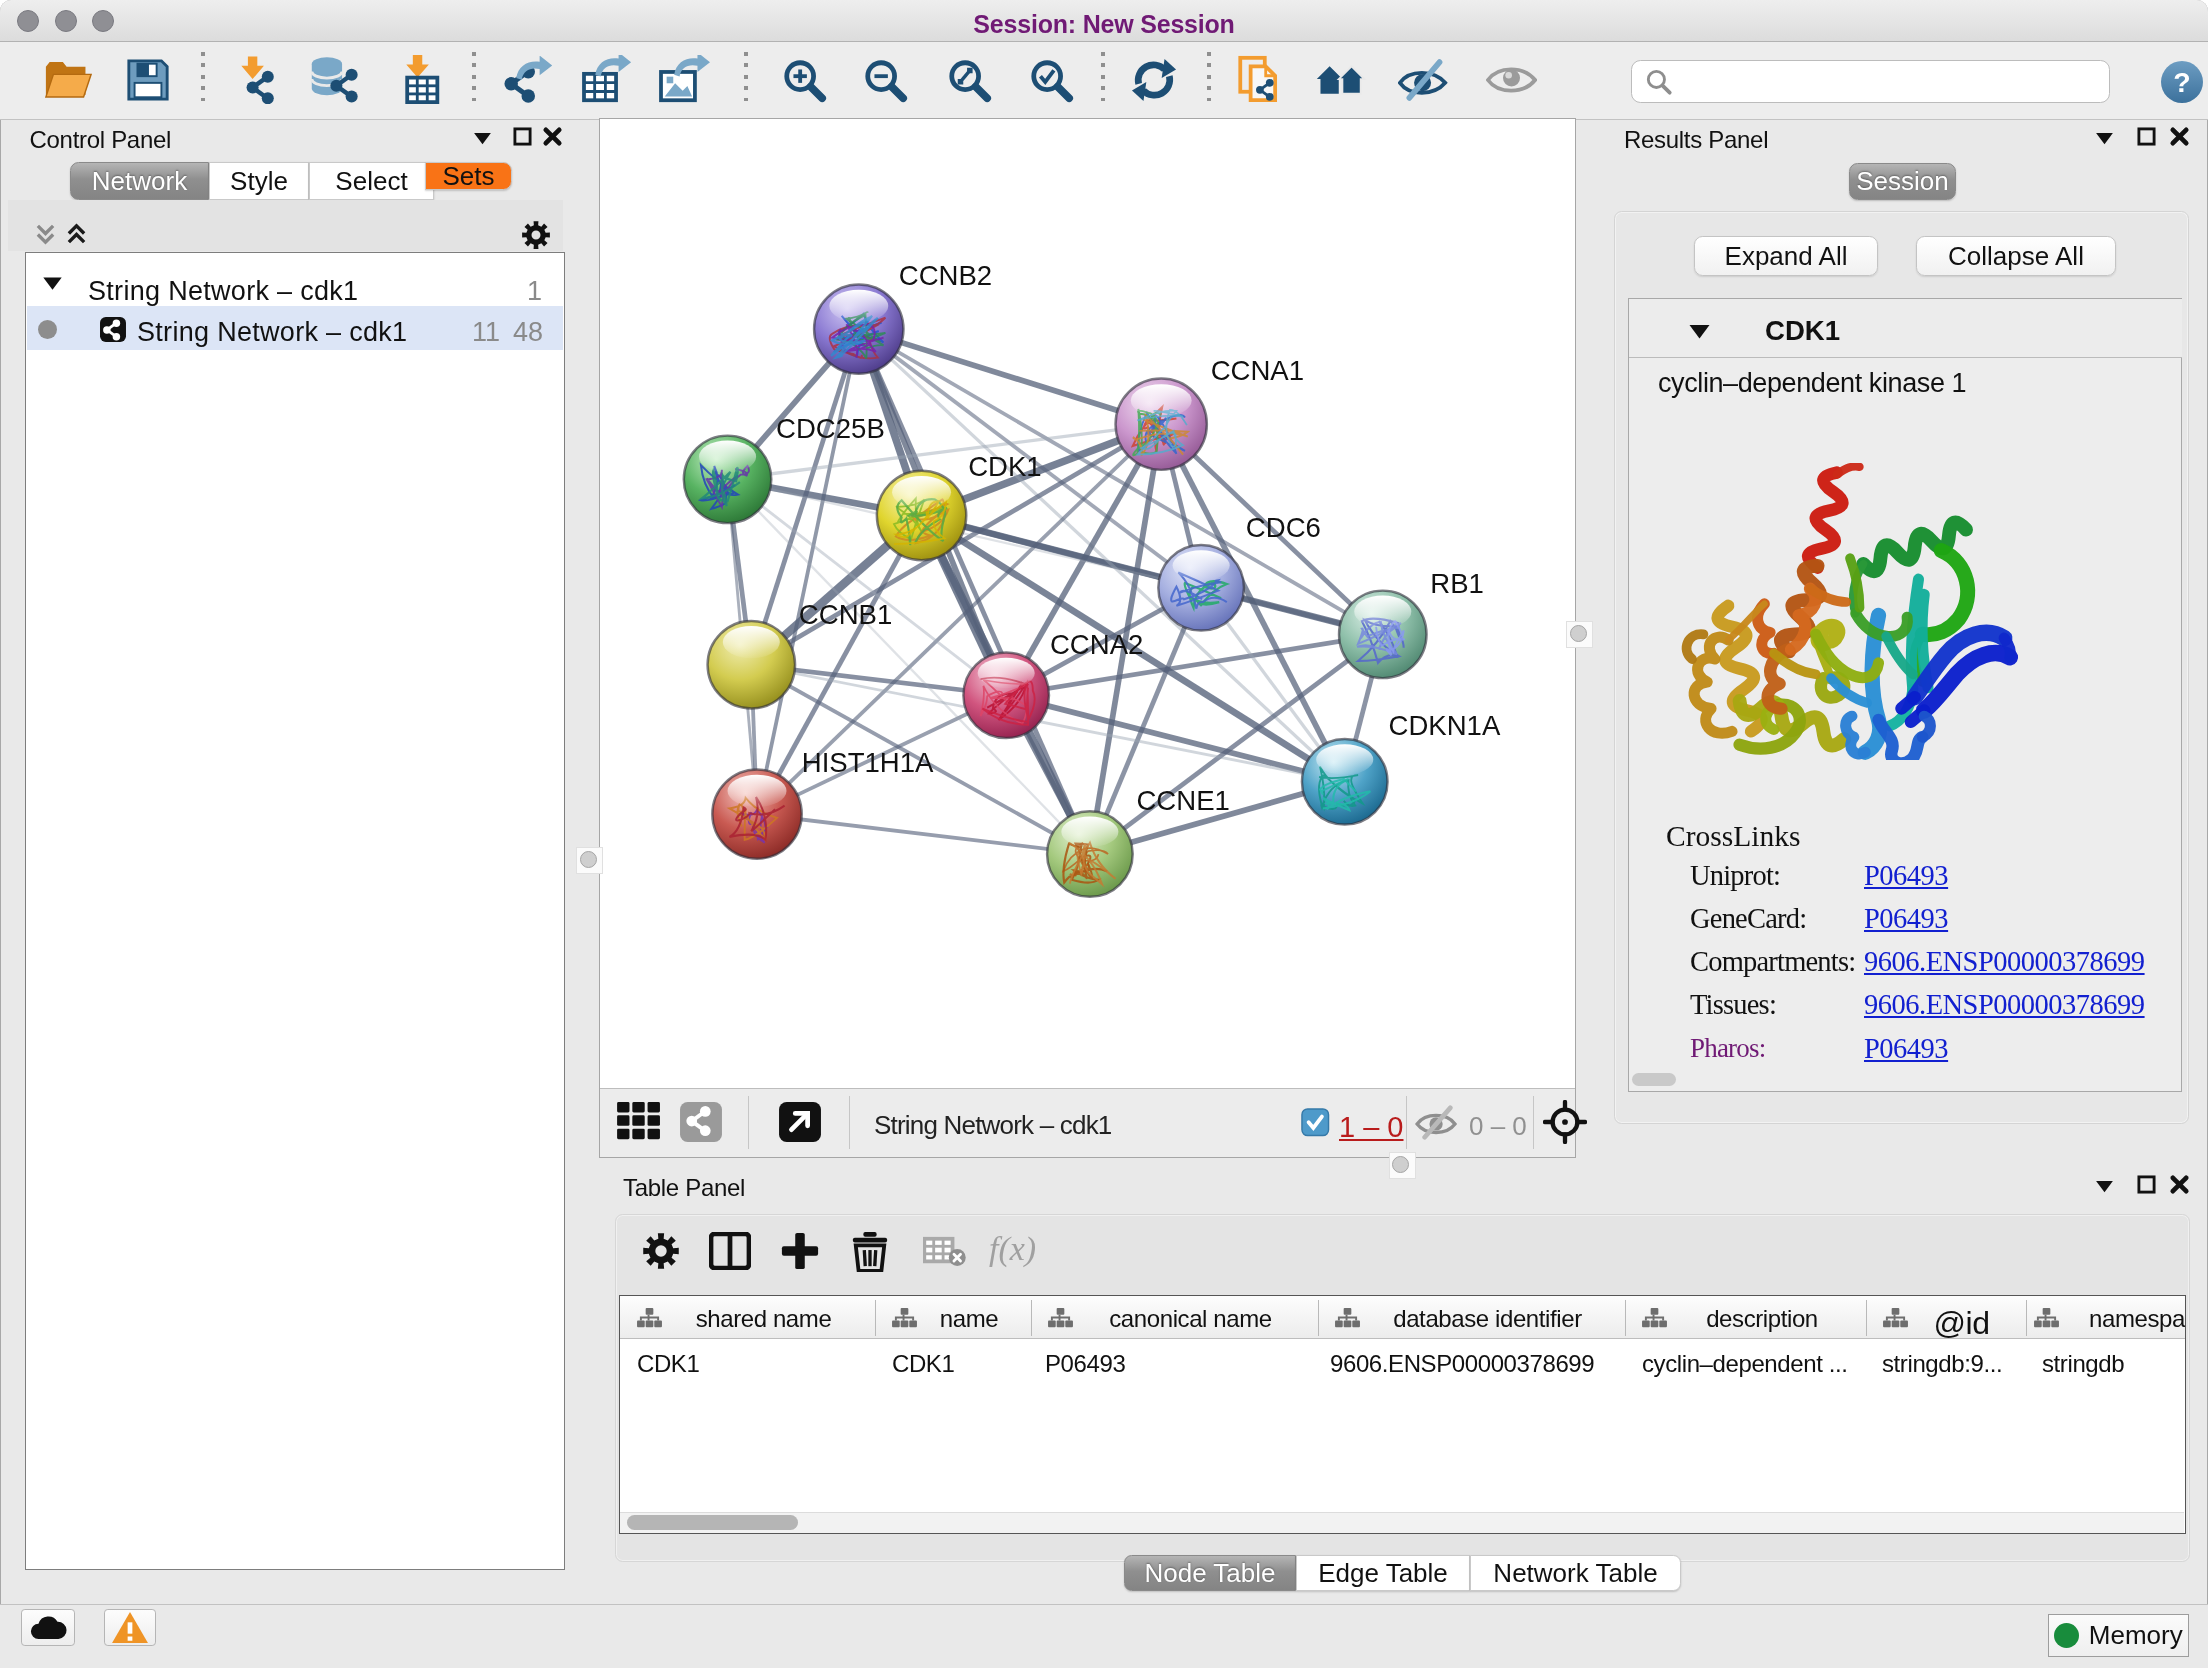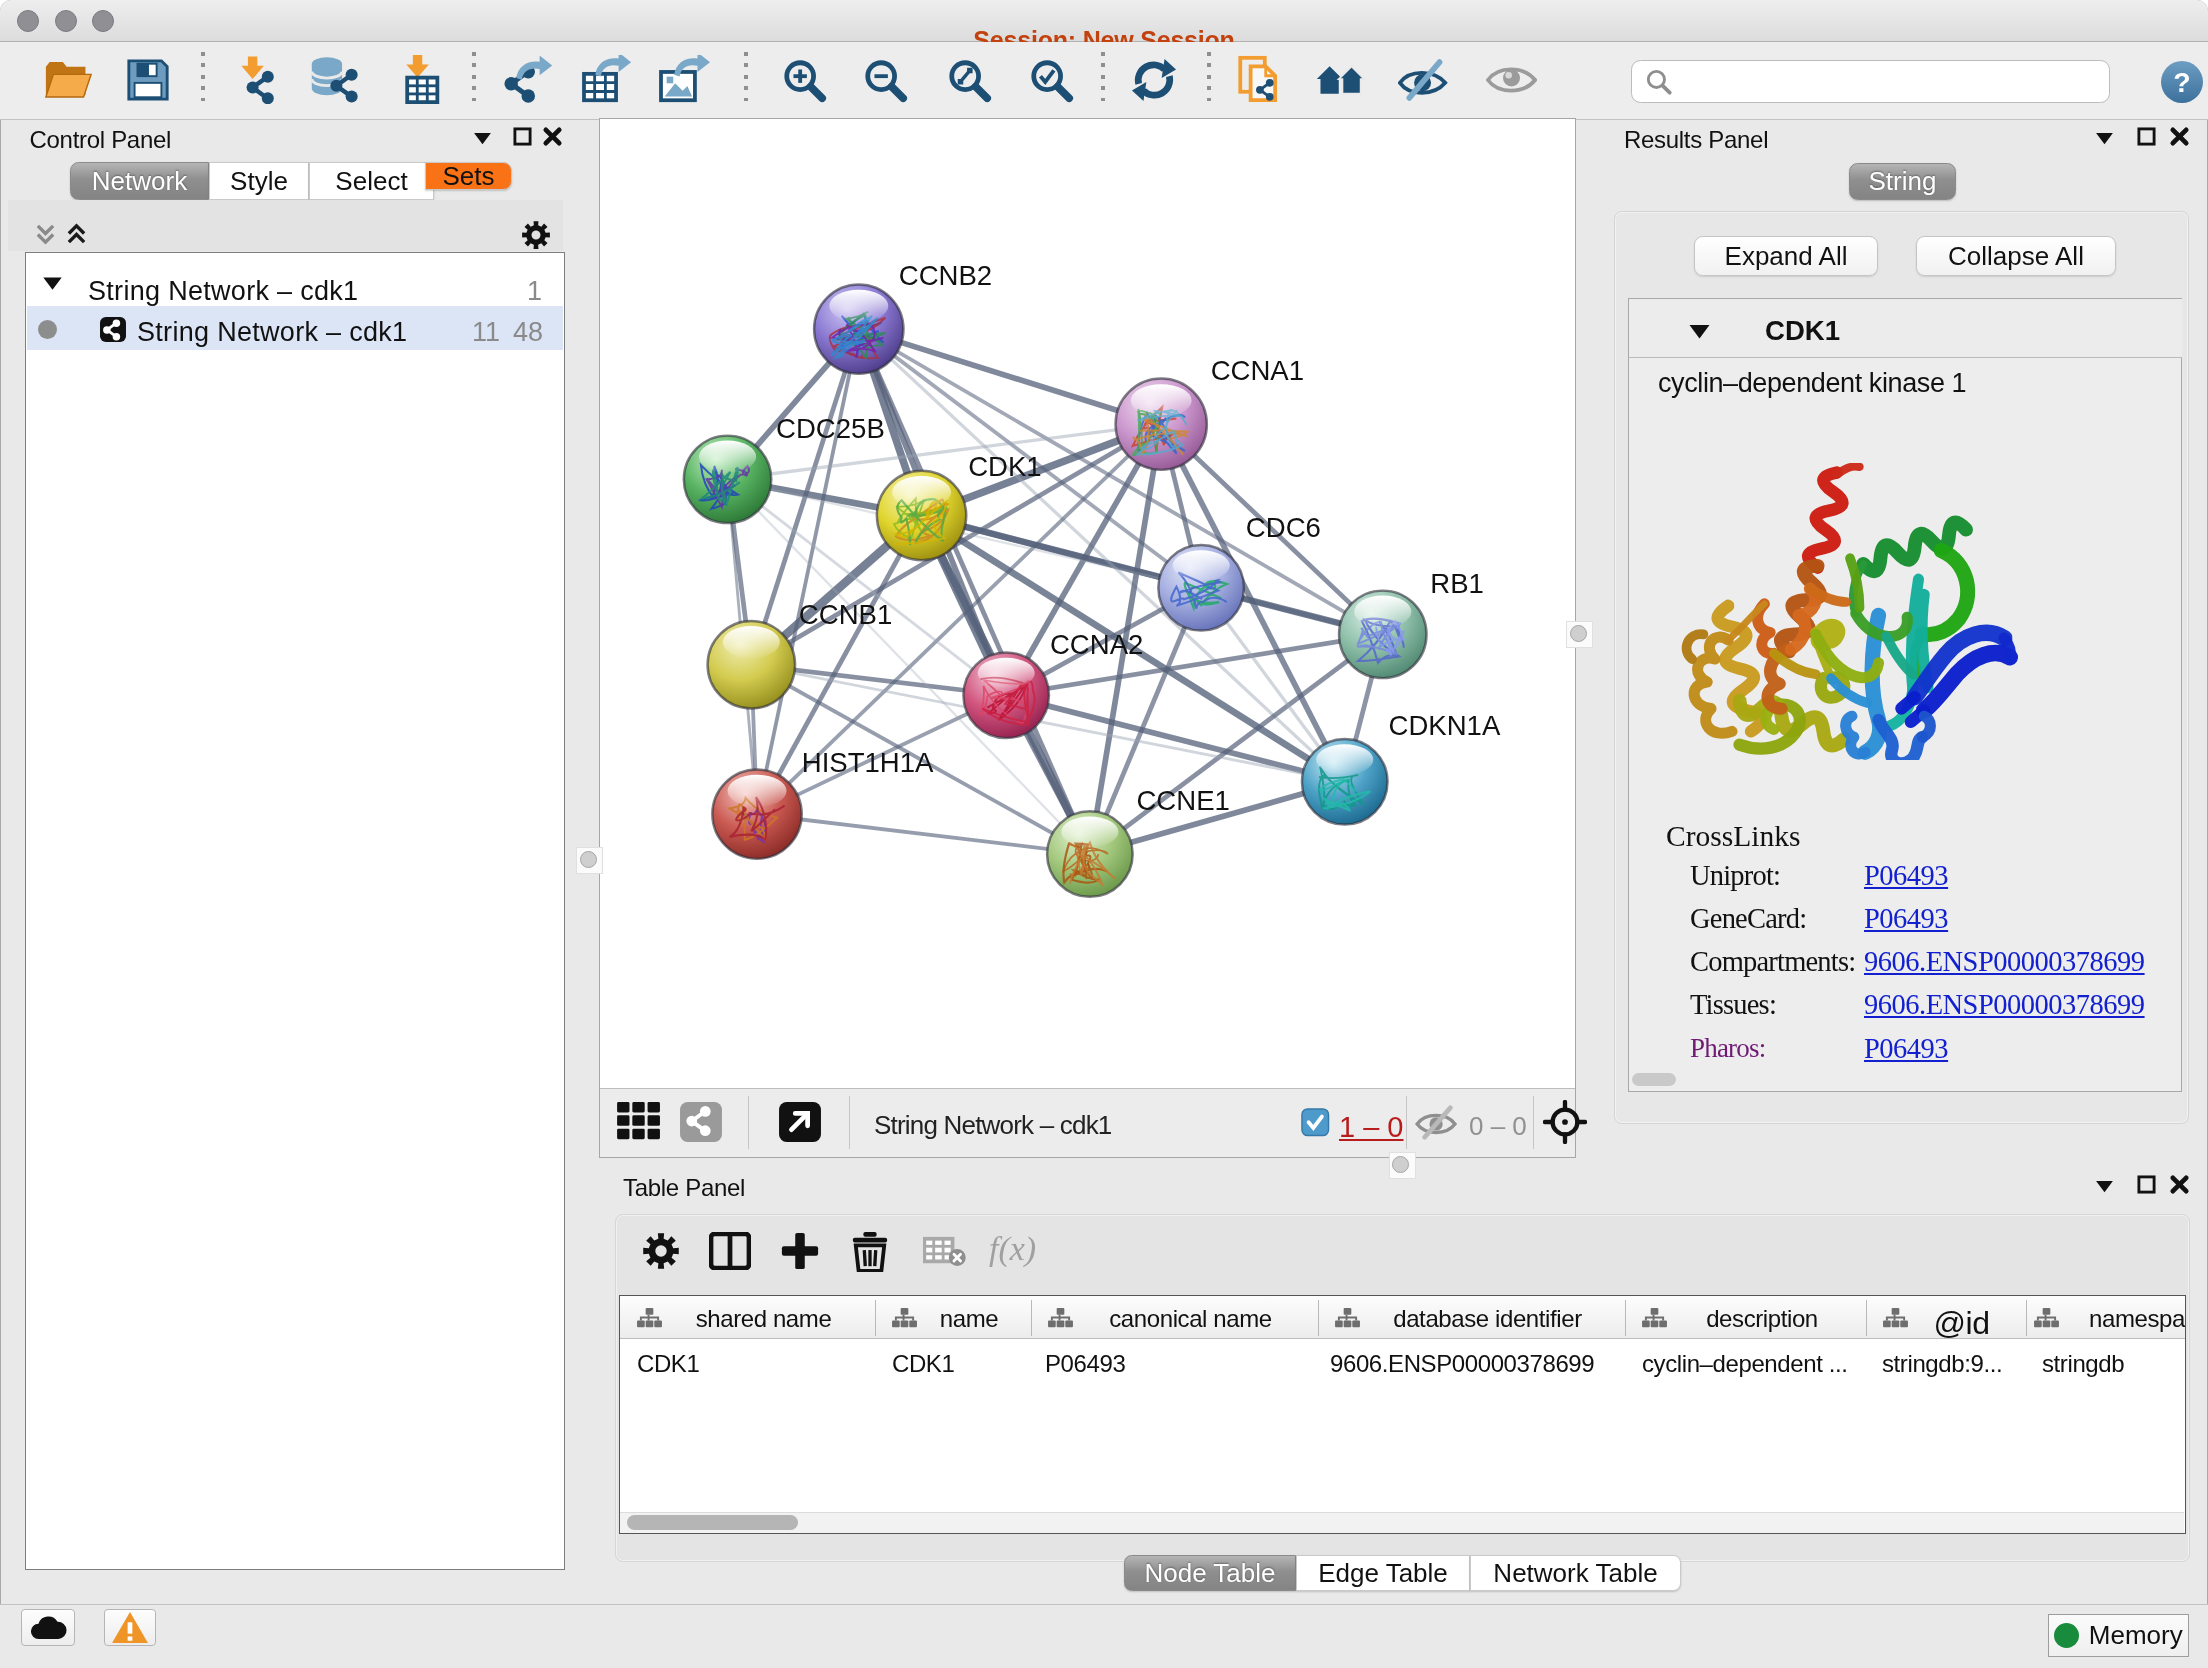--- a/index.html
+++ b/index.html
@@ -1,18 +1,18 @@
 <!DOCTYPE html>
 <html style="font-size:15px"><head><meta charset="utf-8"><style>html,body{margin:0;padding:0;}body{width:2208px;height:1668px;font-family:"Liberation Sans",sans-serif;background:#fff;}*{box-sizing:content-box;}</style></head><body>
 <div style="position:relative;width:2208px;height:1668px;background:#e9e9e9;border-radius:11.4px 11.4px 0 0;overflow:hidden;box-shadow:inset 0 0 0 1px #a8a8a8;">
     <div style="position:absolute;left:0px;top:0px;width:2208px;height:41px;background:linear-gradient(#eeeeee,#dcdcdc);border-bottom:1px solid #b2b2b2;"></div>
     <div style="position:absolute;left:17px;top:9.5px;width:20px;height:20px;border-radius:50%;background:#8f8f94;border:1px solid #7a7a80;"></div>
     <div style="position:absolute;left:55px;top:9.5px;width:20px;height:20px;border-radius:50%;background:#8f8f94;border:1px solid #7a7a80;"></div>
     <div style="position:absolute;left:92px;top:9.5px;width:20px;height:20px;border-radius:50%;background:#8f8f94;border:1px solid #7a7a80;"></div>
-    <div style="position:absolute;left:0px;top:26px;width:2208px;text-align:center;font-size:25px;color:#c2410c;white-space:nowrap;font-weight:bold;letter-spacing:-0.2px;">Session: New Session</div>
+    <div style="position:absolute;left:0px;top:10px;width:2208px;text-align:center;font-size:25px;color:#701a75;white-space:nowrap;font-weight:bold;letter-spacing:-0.2px;">Session: New Session</div>
     <div style="position:absolute;left:0px;top:42px;width:2208px;height:77px;background:#ededed;border-bottom:1px solid #c2c2c2;"></div>
     <div style="position:absolute;left:42px;top:53px;width:53px;height:53px;display:flex;align-items:center;justify-content:center;">
       <svg width="49" height="46" viewBox="0 0 52 48" style="">
         <path d="M2,10 L6,5 L20,5 L24,10 L44,10 L44,40 L2,40 Z" fill="#c07414"></path>
 <path d="M10,18 L50,18 L42,42 L2,42 Z" fill="#f5ab4a" stroke="#b46a10" stroke-width="1.5"></path>
       </svg>
     </div>
     <div style="position:absolute;left:121px;top:53px;width:53px;height:53px;display:flex;align-items:center;justify-content:center;">
       <svg width="46" height="46" viewBox="0 0 48 48" style="">
         <path d="M4,4 L38,4 L44,10 L44,44 L4,44 Z" fill="#6e9cbe" stroke="#1d4e74" stroke-width="3"></path>
@@ -490,21 +490,21 @@
       </svg></div>
     <div style="position:absolute;left:2137px;top:127px;width:19px;height:19px;"><svg width="19" height="19" viewBox="0 0 20 20" style="">
         <rect x="2" y="2" width="16" height="16" fill="none" stroke="#111" stroke-width="3"></rect>
       </svg></div>
     <div style="position:absolute;left:2169px;top:126px;width:21px;height:21px;"><svg width="21" height="21" viewBox="0 0 22 22" style="">
         <g stroke="#111" stroke-width="5" stroke-linecap="round">
           <line x1="4" y1="4" x2="18" y2="18"></line>
           <line x1="18" y1="4" x2="4" y2="18"></line>
         </g>
       </svg></div>
-    <div style="position:absolute;left:1849px;top:163px;width:107px;height:37px;background:linear-gradient(#b5b5b5,#8f8f8f 45%,#848484);color:#fff;text-shadow:0 -1px 1.9px rgba(0,0,0,0.35);border:1px solid #8a8a8a;border-radius:8.6px;display:flex;align-items:center;justify-content:center;font-size:26px;box-sizing:border-box;box-shadow:0 1px 1.9px rgba(0,0,0,0.2);">String</div>
+    <div style="position:absolute;left:1849px;top:163px;width:107px;height:37px;background:linear-gradient(#b5b5b5,#8f8f8f 45%,#848484);color:#fff;text-shadow:0 -1px 1.9px rgba(0,0,0,0.35);border:1px solid #8a8a8a;border-radius:8.6px;display:flex;align-items:center;justify-content:center;font-size:26px;box-sizing:border-box;box-shadow:0 1px 1.9px rgba(0,0,0,0.2);">Session</div>
     <div style="position:absolute;left:1614px;top:211px;width:575px;height:913px;background:#e7e7e7;border:1.9px solid #d4d4d4;border-radius:7.6px;box-shadow:inset 0 0 0 1px #f2f2f2;box-sizing:border-box;"></div>
     <div style="position:absolute;left:1694px;top:236px;width:184px;height:40px;background:linear-gradient(#ffffff,#f1f1f1);border:1.4px solid #c4c4c4;border-radius:8.6px;box-shadow:0 1px 1.9px rgba(0,0,0,0.12);display:flex;align-items:center;justify-content:center;font-size:26px;color:#111;box-sizing:border-box;">Expand All</div>
     <div style="position:absolute;left:1916px;top:236px;width:200px;height:40px;background:linear-gradient(#ffffff,#f1f1f1);border:1.4px solid #c4c4c4;border-radius:8.6px;box-shadow:0 1px 1.9px rgba(0,0,0,0.12);display:flex;align-items:center;justify-content:center;font-size:26px;color:#111;box-sizing:border-box;">Collapse All</div>
     <div style="position:absolute;left:1628px;top:298px;width:554px;height:794px;background:#ededed;border:1.4px solid #a8a8a8;box-sizing:border-box;"></div>
     <div style="position:absolute;left:1629px;top:299px;width:553px;height:59px;background:#ececec;border-bottom:1.4px solid #bbb;box-sizing:border-box;"></div>
     <div style="position:absolute;left:1687px;top:318px;width:25px;height:23px;"><svg width="25" height="25" viewBox="0 0 26 26" style="">
         <path d="M2.6,7.280000000000001 L23.400000000000002,7.280000000000001 L13.0,21.32 Z" fill="#111"></path>
       </svg></div>
     <div style="position:absolute;left:1765px;top:315px;font-size:27.6px;color:#111;white-space:nowrap;font-weight:bold;">CDK1</div>
     <div style="position:absolute;left:1658px;top:368px;font-size:27px;color:#111;white-space:nowrap;letter-spacing:-0.4px;">cyclin–dependent kinase 1</div>

